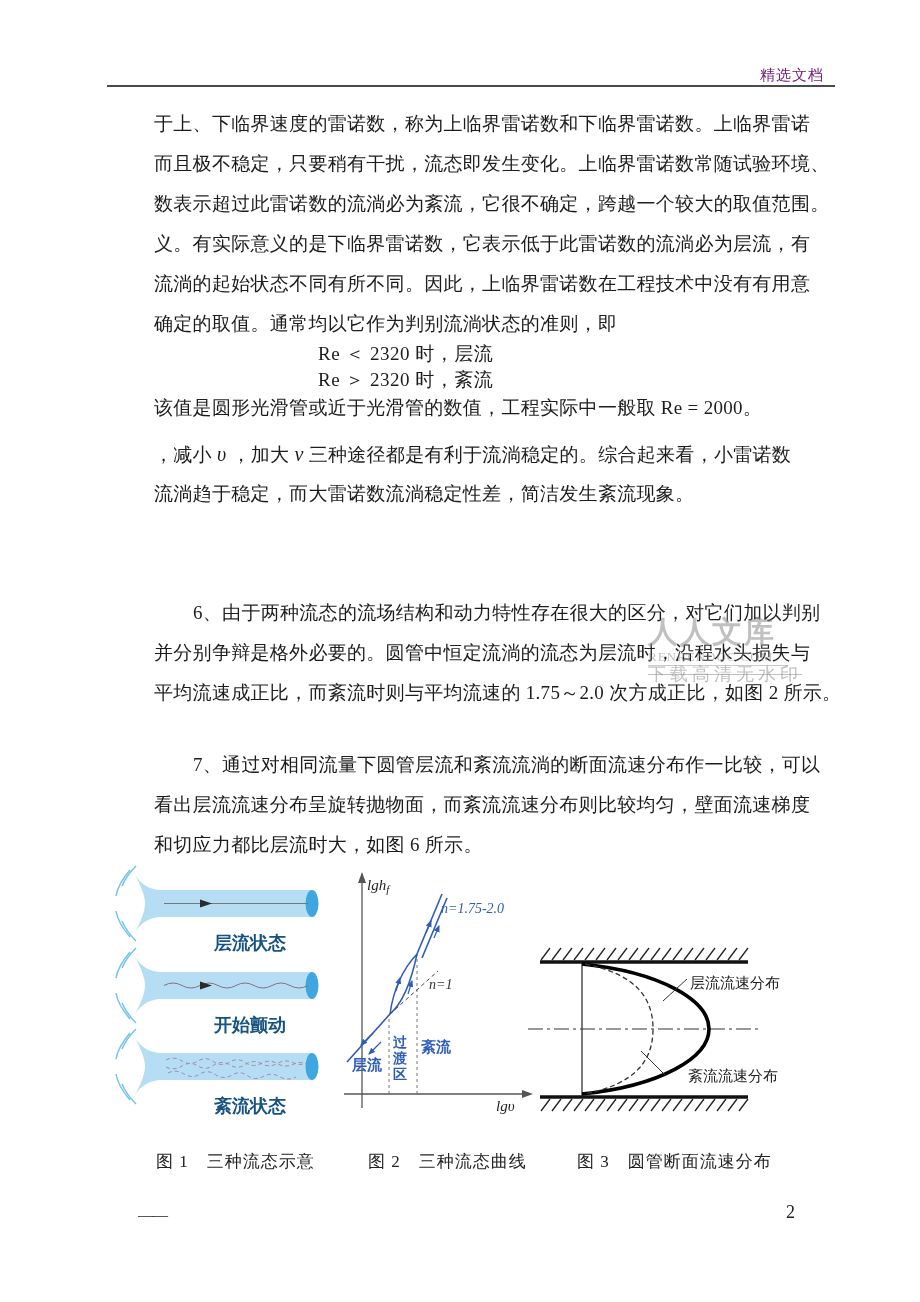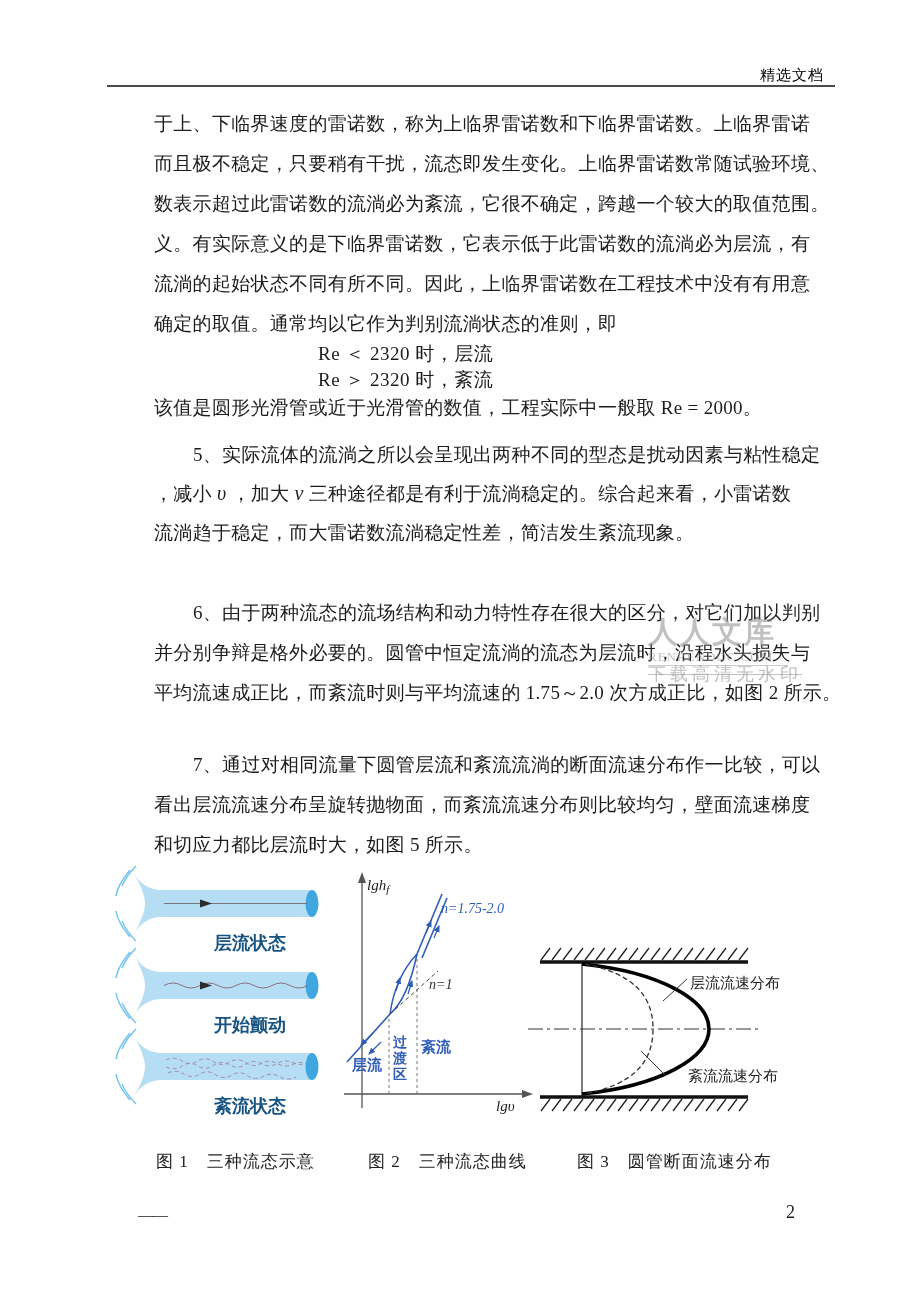--- a/index.html
+++ b/index.html
@@ -1,18 +1,18 @@
 <!DOCTYPE html>
 <html><head>
 <meta charset="utf-8">
 <style>
   html,body{margin:0;padding:0;background:#ffffff;}
   .page{position:relative;width:920px;height:1302px;background:#fff;overflow:hidden;
         font-family:"Liberation Serif","DejaVu Serif",serif;color:#1c1c1c;}
-  .hdr-tag{position:absolute;top:66px;left:760px;font-size:15px;color:#000000;letter-spacing:1px;}
+  .hdr-tag{position:absolute;top:66px;left:760px;font-size:15px;color:#701a75;letter-spacing:1px;}
   .hdr-rule{position:absolute;top:85px;left:107px;width:728px;height:2px;background:#4a4a4a;}
   .txt{position:absolute;left:154px;width:680px;font-size:19px;line-height:40px;letter-spacing:.3px;font-family:Liberation Serif, serif;}
   .txt .line{white-space:nowrap;}
   .indent{text-indent:39px;}
   .formula{position:absolute;left:318px;top:341px;font-size:19px;line-height:26px;letter-spacing:.5px;white-space:nowrap;}
   .gvar{font-style:italic;font-size:20px;}
   .wm{position:absolute;left:648px;top:615px;width:140px;text-align:left;z-index:6;pointer-events:none;
       color:rgba(140,140,140,.55);}
   .wm-title{font-size:30px;font-weight:bold;letter-spacing:2px;line-height:34px;white-space:nowrap;}
   .wm-domain{font-size:13px;letter-spacing:1px;line-height:16px;border-bottom:1px solid rgba(140,140,140,.45);white-space:nowrap;}
@@ -44,35 +44,34 @@
   <div class="formula">
     <div class="line">Re ＜ 2320 时，层流</div>
     <div class="line">Re ＞ 2320 时，紊流</div>
   </div>
 
   <div class="txt" style="top:388px;">
     <div class="line">该值是圆形光滑管或近于光滑管的数值，工程实际中一般取 Re = 2000。</div>
   </div>
 
   <div class="txt" style="top:435px;line-height:39px;">
-    <div class="line indent">5、实际流体的流淌之所以会呈现出两种不同的型态是扰动因素与粘性稳定</div>
     <div class="line"><span>，减小 </span><span class="gvar">υ</span><span> ，加大 </span><span class="gvar">ν</span><span> 三种途径都是有利于流淌稳定的。综合起来看，小雷诺数</span></div>
     <div class="line">流淌趋于稳定，而大雷诺数流淌稳定性差，简洁发生紊流现象。</div>
   </div>
 
   <div class="txt" style="top:593px;">
     <div class="line indent">6、由于两种流态的流场结构和动力特性存在很大的区分，对它们加以判别</div>
     <div class="line">并分别争辩是格外必要的。圆管中恒定流淌的流态为层流时，沿程水头损失与</div>
     <div class="line">平均流速成正比，而紊流时则与平均流速的 1.75～2.0 次方成正比，如图 2 所示。</div>
   </div>
 
   <div class="txt" style="top:745px;">
     <div class="line indent">7、通过对相同流量下圆管层流和紊流流淌的断面流速分布作一比较，可以</div>
     <div class="line">看出层流流速分布呈旋转抛物面，而紊流流速分布则比较均匀，壁面流速梯度</div>
-    <div class="line">和切应力都比层流时大，如图 5 所示。</div>
+    <div class="line">和切应力都比层流时大，如图 6 所示。</div>
   </div>
 
   <div class="wm">
     <div class="wm-title">人人文库</div>
     <div class="wm-domain">RENRENDOC.COM</div>
     <div class="wm-tag">下载高清无水印</div>
   </div>
 
   <svg class="fig" style="left:112px;top:864px;" width="240" height="252" viewBox="0 0 240 252">
 

